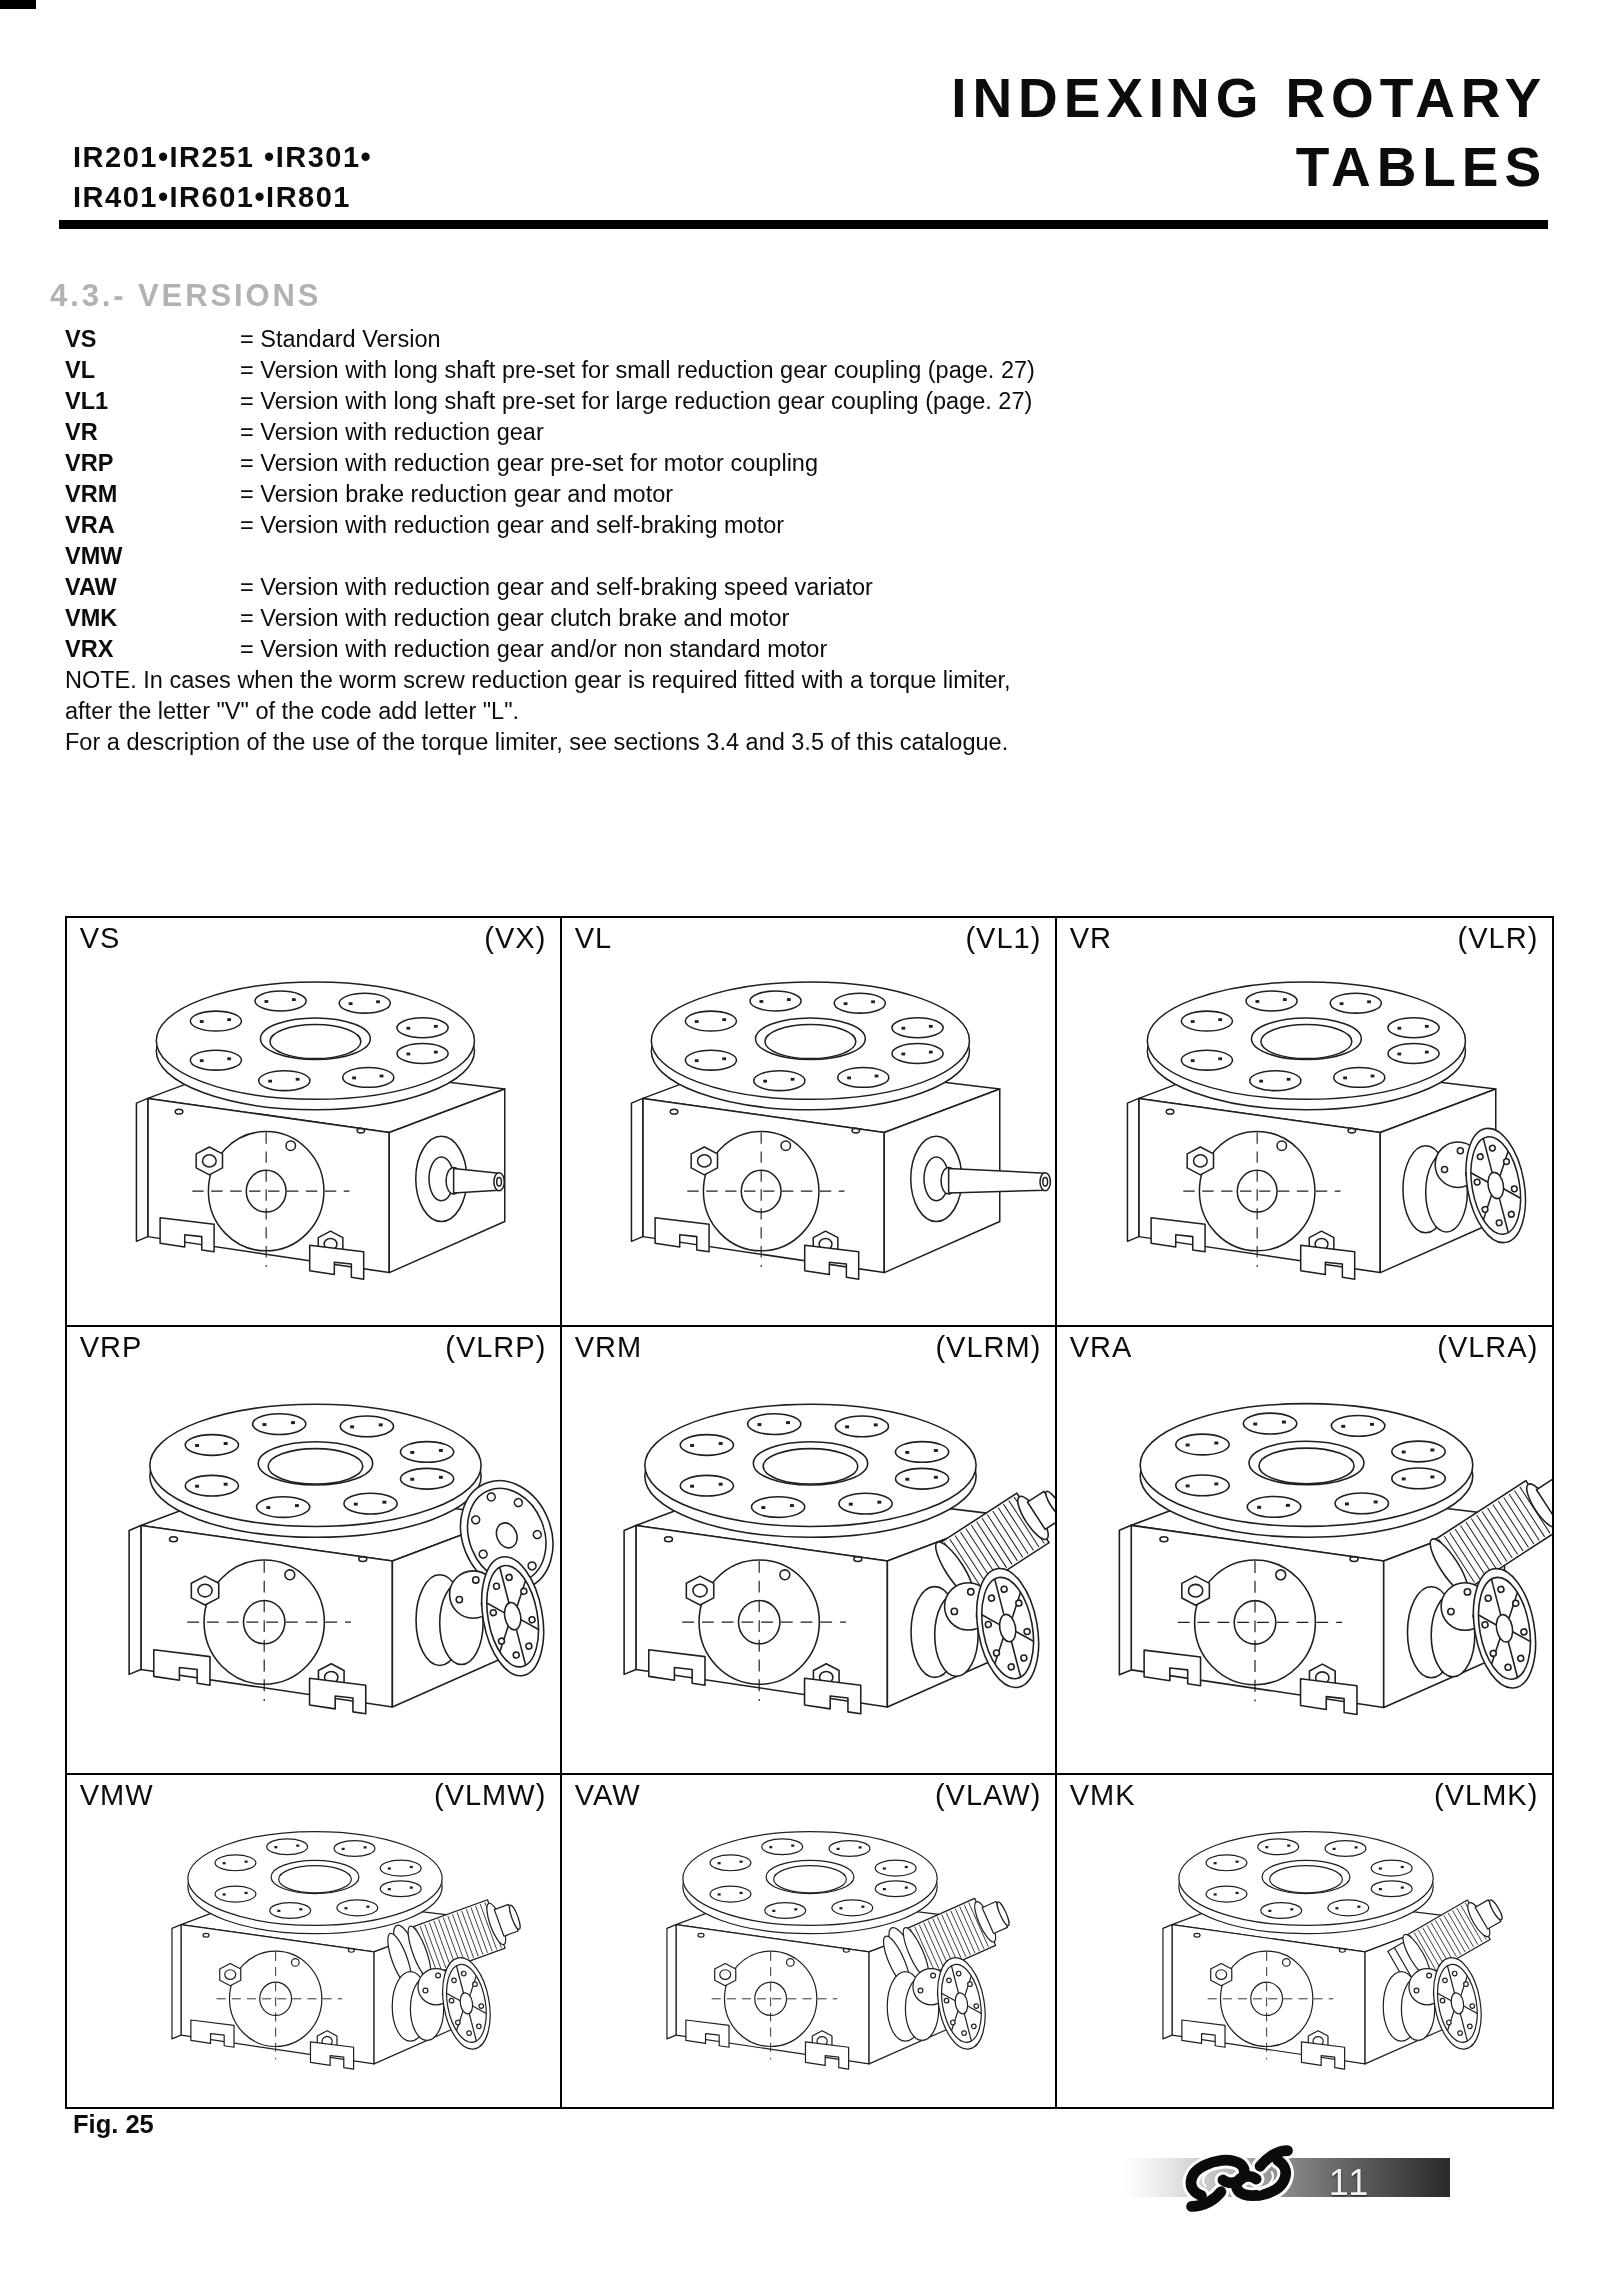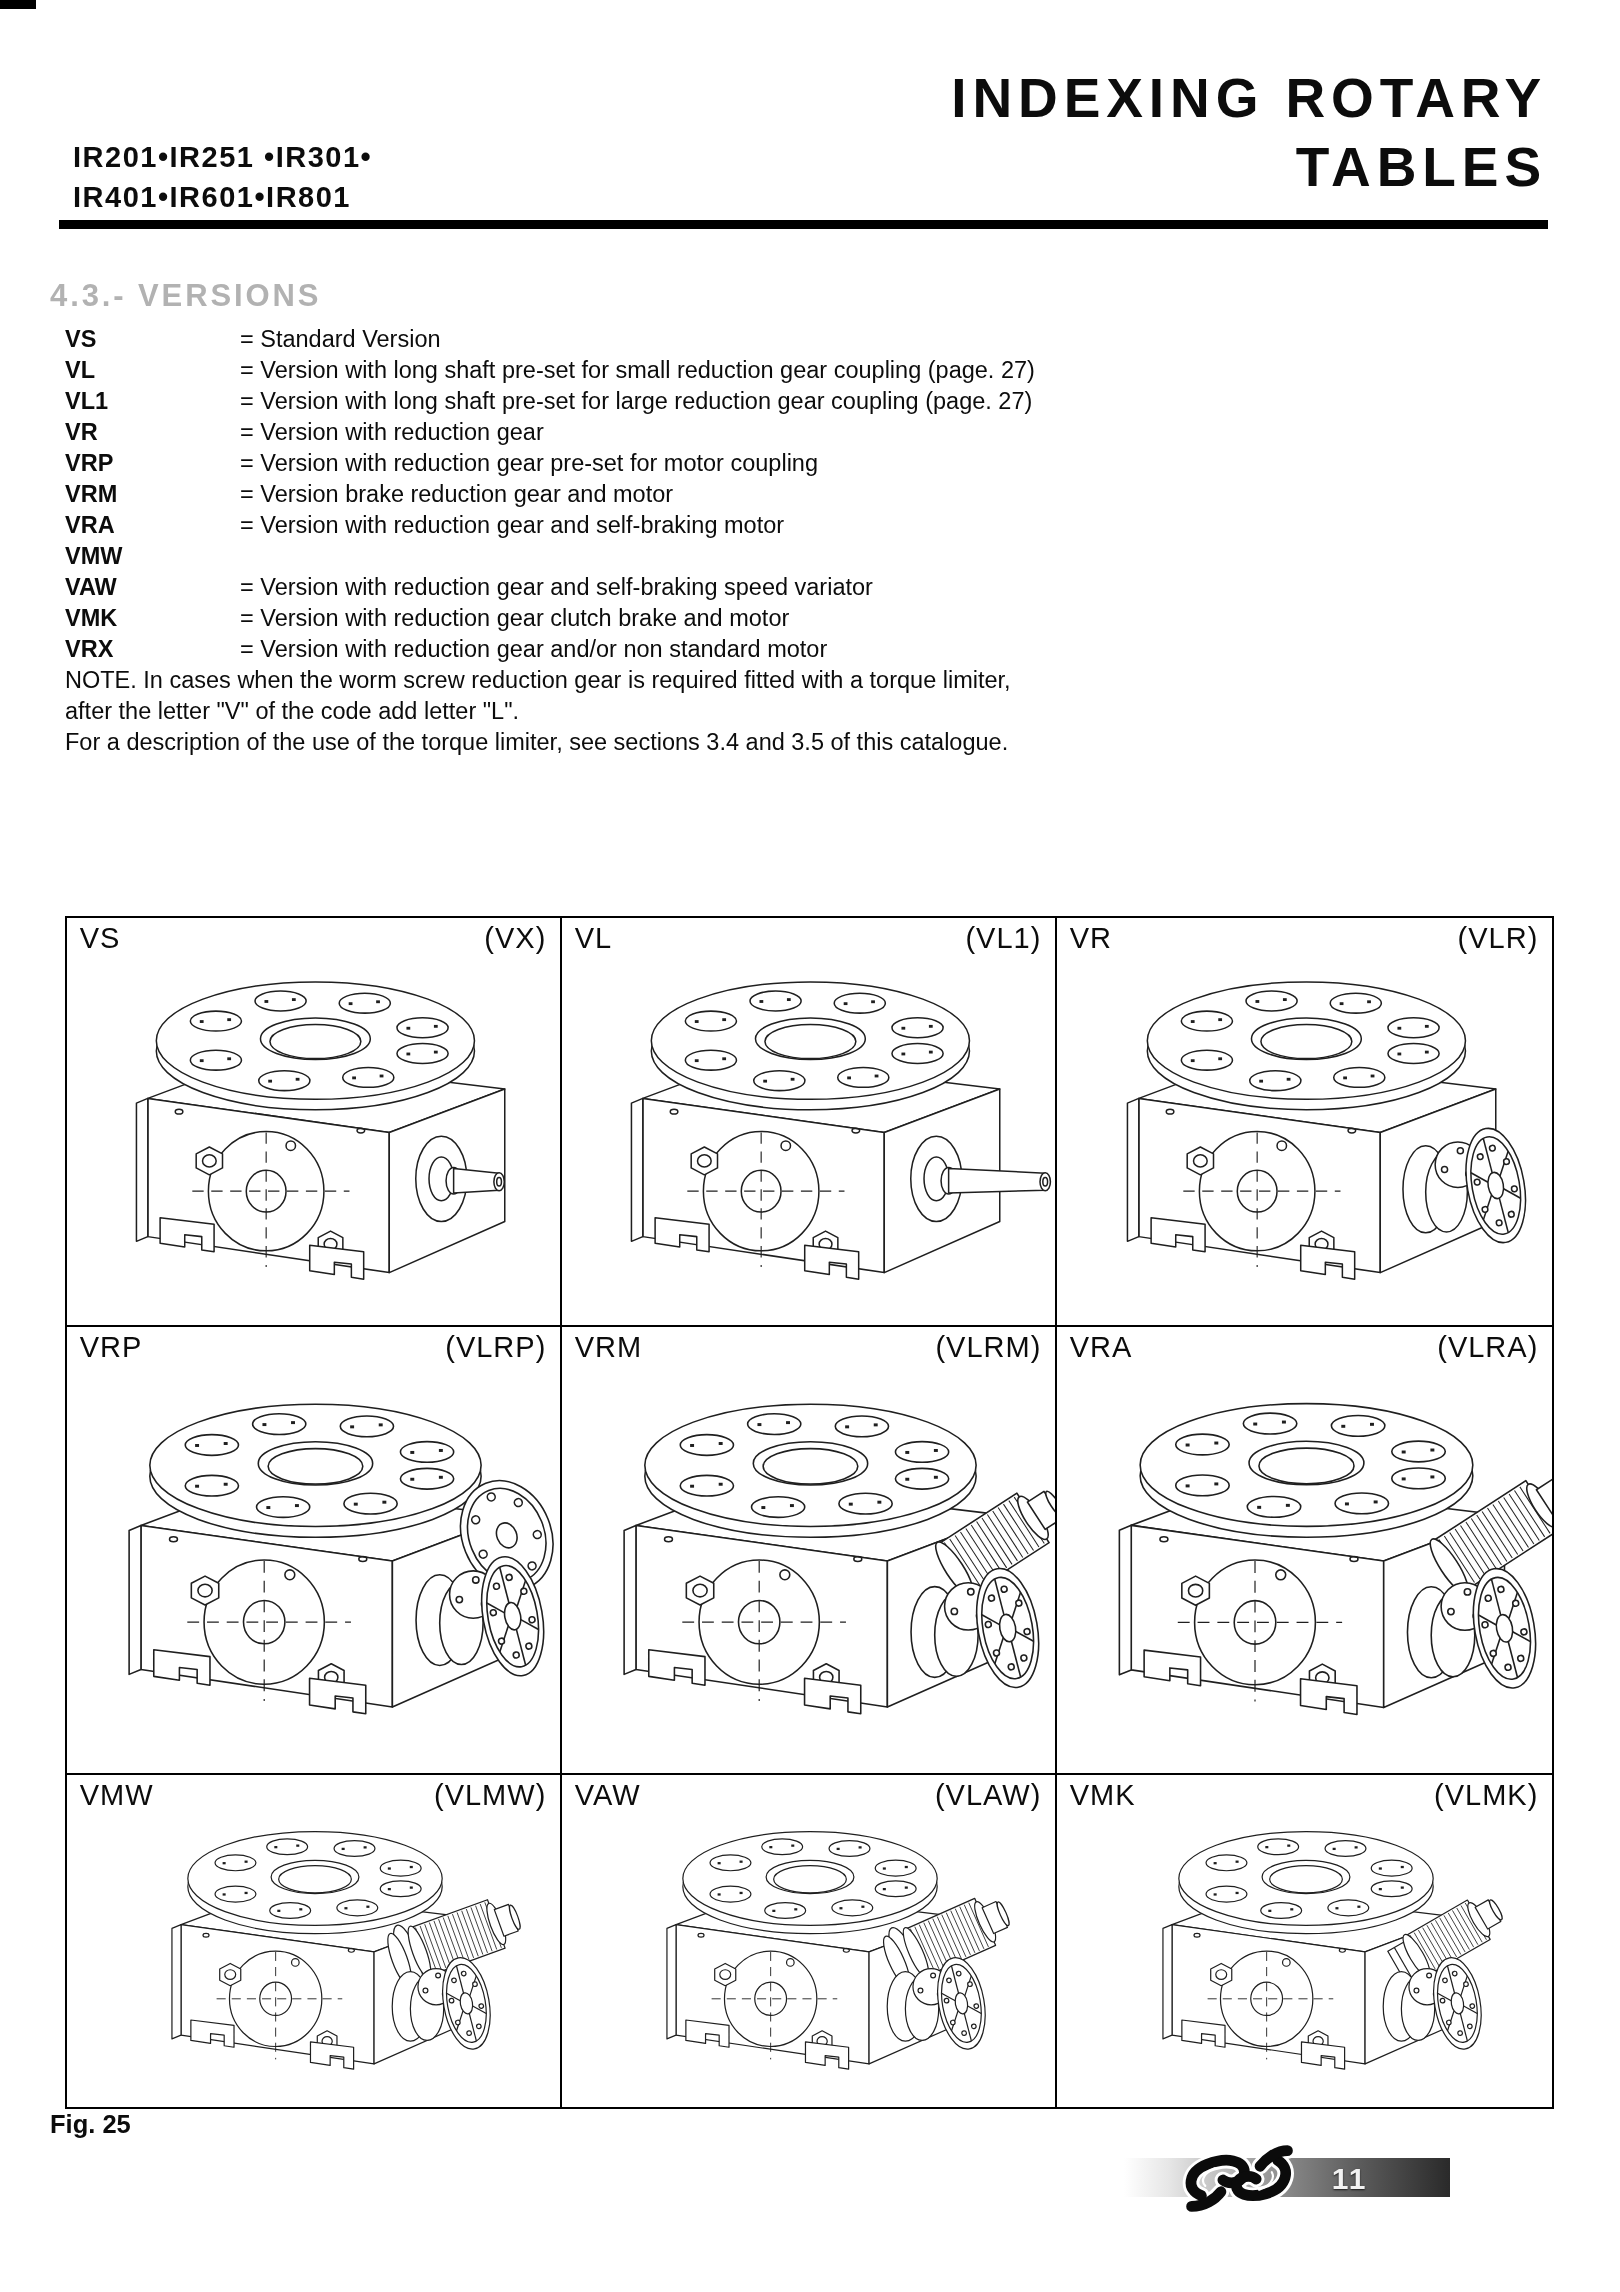--- a/index.html
+++ b/index.html
@@ -23,27 +23,27 @@
   .grid{position:absolute;left:65px;top:916px;width:1489px;height:1193px;border:2.9px solid #000;
         box-sizing:border-box;display:grid;grid-template-columns:1fr 1fr 1fr;
         grid-template-rows:409px 448px 1fr;background:#fff;}
   .cell{position:relative;overflow:hidden;border-right:2.9px solid #000;border-bottom:2.9px solid #000;background:#fff;}
   .cell:nth-child(3n){border-right:none;}
   .cell:nth-child(n+7){border-bottom:none;}
   .cell-label{position:absolute;left:12.7px;top:3.9px;font-size:29px;letter-spacing:1px;}
   .cell-alt{position:absolute;right:13.7px;top:3.9px;font-size:29px;letter-spacing:1px;}
   .drawing{position:absolute;left:0;top:27.4px;width:100%;height:calc(100% - 33px);}
 
-  .figcap{position:absolute;left:50px;top:2110px;font-size:25.5px;font-weight:bold;}
+  .figcap{position:absolute;left:73px;top:2110px;font-size:25.5px;font-weight:bold;}
 
   .bar{position:absolute;left:1124px;top:2158px;width:326px;height:39px;
        background:linear-gradient(90deg,#ffffff 0%,#e6e6e6 14%,#b3b3b3 34%,#848484 52%,#5c5c5c 72%,#2a2a2a 100%);}
   .logo{position:absolute;left:1172px;top:2135px;width:137px;height:90px;}
-  .pagenum{position:absolute;left:1318px;top:2162px;width:63px;text-align:center;font-size:30px;
-           font-weight:bold;color:#f2f2f2;letter-spacing:2px;text-shadow:0 1px 2px #1a1a1a;}
+  .pagenum{position:absolute;left:1318px;top:2162px;width:63px;text-align:center;font-size:36px;
+           font-weight:normal;color:#f2f2f2;letter-spacing:2px;text-shadow:0 1px 2px #1a1a1a;}
 </style>
 </head>
 <body>
 
 <div class="page">
 
   <div class="scan-mark"></div>
 
   <div class="models">IR201•IR251 •IR301•
 IR401•IR601•IR801</div>

